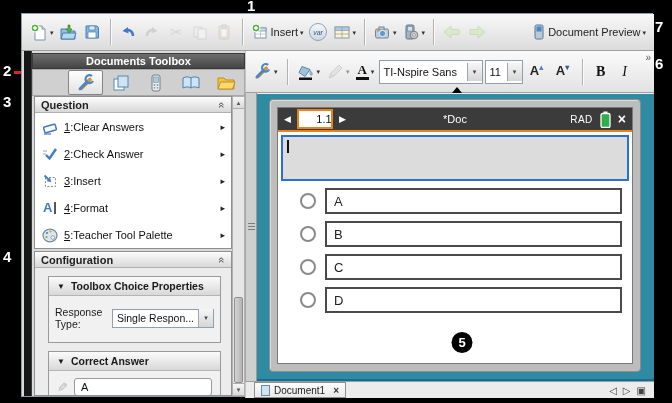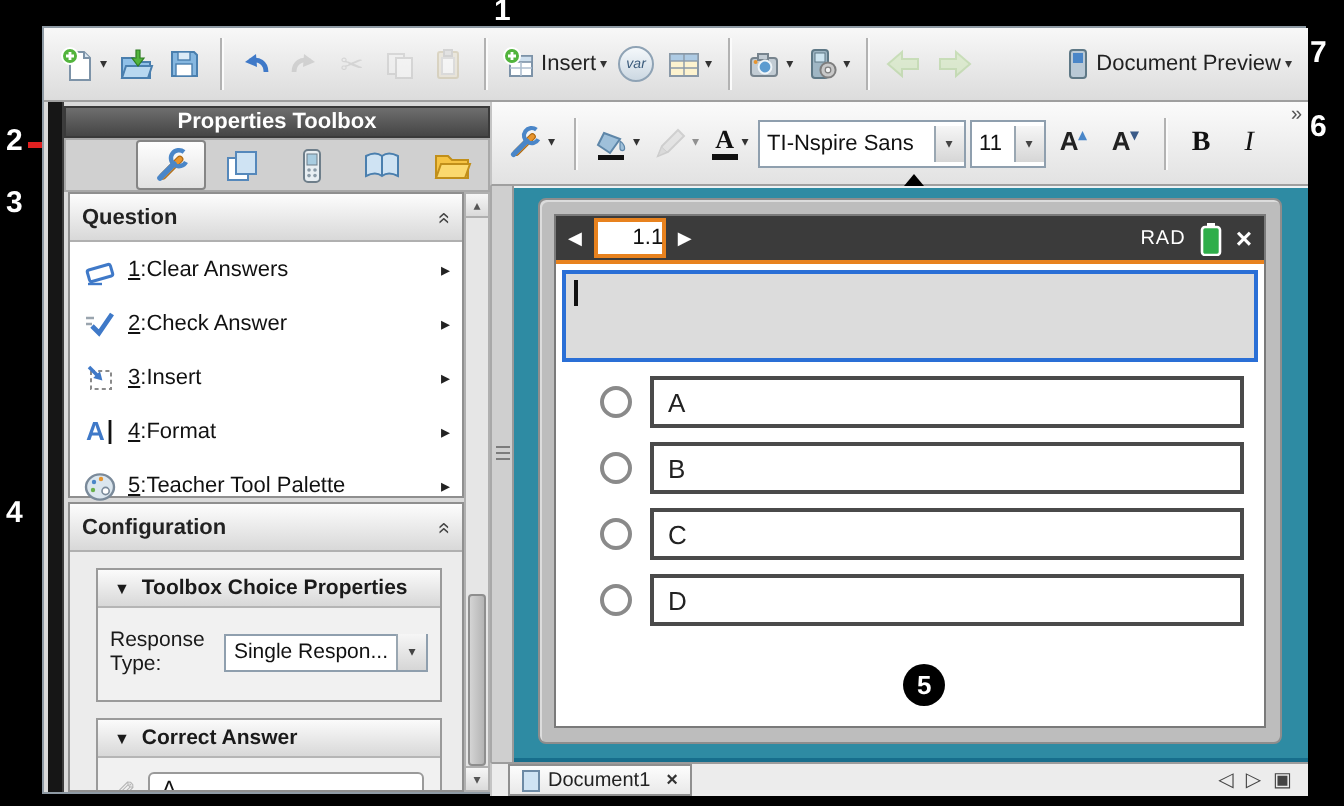--- a/index.html
+++ b/index.html
@@ -69,21 +69,21 @@
             color:#fff; font-size:11px; font-weight:bold;
             display:flex; align-items:center; justify-content:center; }
 .tbx-tabs { position:absolute; left:10px; top:55px; width:213px; height:27px;
             background:#d0d0d0; border:1px solid #a8a8a8; display:flex; padding-left:35px; }
 .ttab { width:35px; height:25px; display:flex; align-items:center; justify-content:center; }
 .ttab.sel { background:linear-gradient(#fefefe,#e2e2e2); border:1px solid #858585; border-radius:2px; }
 
 .panel { position:absolute; left:12px; width:198px; background:#fff; border:1px solid #8f8f8f; }
 .q-panel { top:82px; height:153px; }
 .c-panel { top:237px; height:145px; background:#ececec; overflow:hidden; }
-.p-head { height:24px; background:linear-gradient(#fdfdfd,#d8d8d8); border-bottom:1px solid #b0b0b0;
+.p-head { height:16px; background:linear-gradient(#fdfdfd,#d8d8d8); border-bottom:1px solid #b0b0b0;
           display:flex; align-items:center; padding:0 6px; font-size:11px; font-weight:bold; color:#222; }
 .p-head .chev { margin-left:auto; transform:rotate(90deg); font-size:11px; color:#444; font-weight:normal; }
 .q-item { height:27px; display:flex; align-items:center; padding:0 6px; font-size:11px; color:#111; gap:5px; }
 .q-item .num { text-decoration:underline; }
 .q-item .arr { margin-left:auto; font-size:9px; color:#222; }
 
 .sect { margin:8px 10px 0 13px; border:1px solid #9a9a9a; background:#f1f1f1; }
 .sect-head { height:19px; background:linear-gradient(#fbfbfb,#d8d8d8); border-bottom:1px solid #b5b5b5;
              display:flex; align-items:center; gap:6px; padding:0 8px; font-size:10.5px; font-weight:bold; color:#1a1a1a; }
 .sect-head .tri { font-size:8px; }
@@ -367,21 +367,21 @@
     <div class="sep"></div>
     <div class="bibtn" style="font-weight:bold;">B</div>
     <div class="bibtn" style="font-style:italic;">I</div>
     <span class="overflow">»</span>
     <div class="tb2collapse"></div>
   </div>
 
   <div class="darkstrip"></div>
 
   <div class="tbx-head">
-    <span>Properties Toolbox</span>
+    <span>Documents Toolbox</span>
   </div>
   <div class="tbx-tabs">
     <div class="ttab sel">
       <span>
           <svg width="20" height="20" viewBox="0 0 20 20">
             <rect x="2" y="9" width="15" height="3" rx="1.5" fill="#e8952e" stroke="#b06a12" stroke-width=".6" transform="rotate(-45 10 10.5)"></rect>
             <path d="M4 16l7-7" stroke="#4a86c8" stroke-width="2.8" stroke-linecap="round"></path>
             <path d="M16 3a4 4 0 1 0 1 5" fill="none" stroke="#4a86c8" stroke-width="2.2"></path>
           </svg>
         </span>
@@ -530,20 +530,21 @@
       </div>
   </div>
 
   <div class="workspace">
     <div class="page-frame">
       <div class="page">
         <div class="page-head">
           <span class="ph-arrow">◀</span>
           <span class="ph-tab">1.1</span>
           <span class="ph-arrow">▶</span>
+          <span class="ph-title">*Doc</span>
           <span class="ph-right">
             <span class="ph-rad">RAD</span>
             <span>
                 <svg width="11" height="17" viewBox="0 0 11 17">
                   <rect x="3.5" y="0.5" width="4" height="2.5" fill="#fff"></rect>
                   <rect x="1" y="2.5" width="9" height="14" rx="1.5" fill="#2fae4a" stroke="#fff" stroke-width="1.3"></rect>
                 </svg>
               </span>
             <span class="ph-close">×</span>
           </span>

